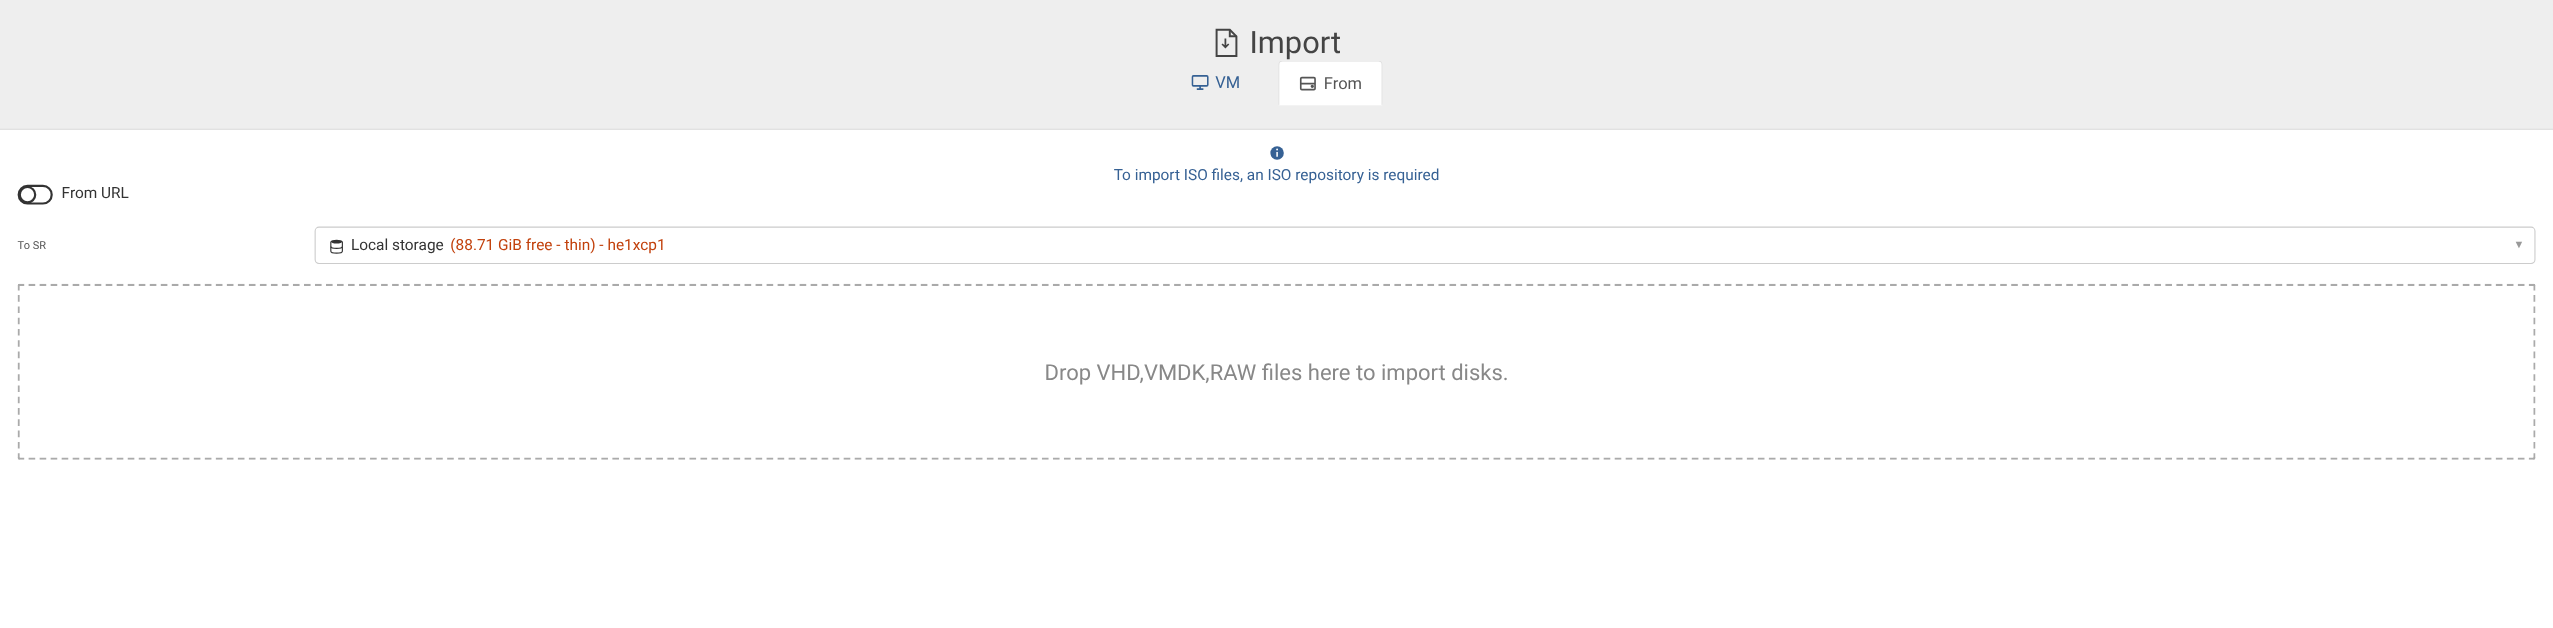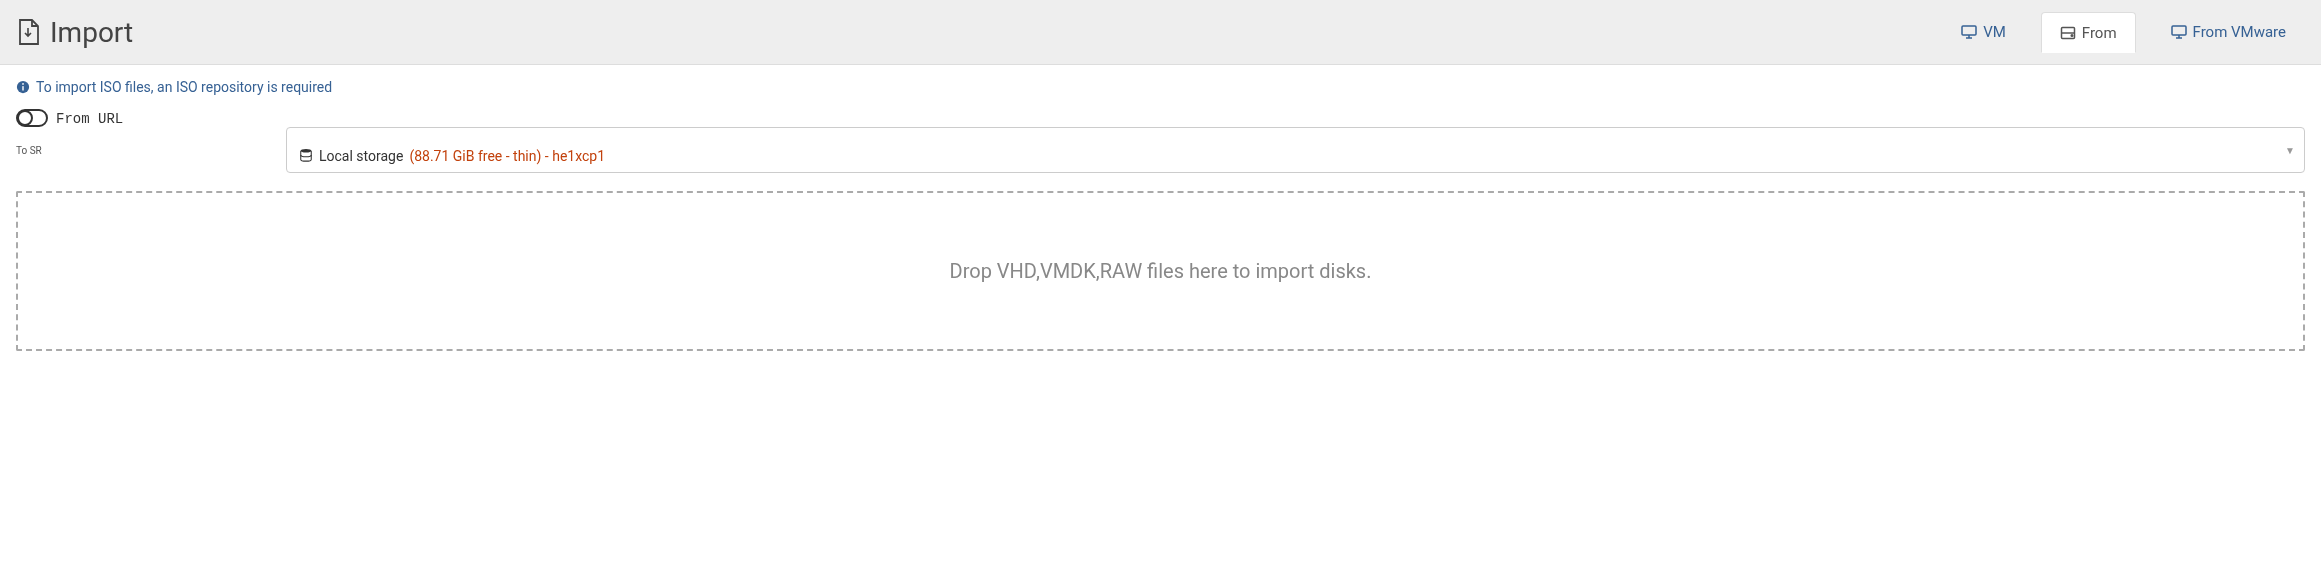--- a/index.html
+++ b/index.html
@@ -11,22 +11,23 @@
   font-family: -apple-system, BlinkMacSystemFont, "Segoe UI", Roboto, "Helvetica Neue", Arial, sans-serif;
   font-size: 14px;
   color: #333;
   background: #fff;
 }
 .header {
   background: #eeeeee;
   display: flex;
   align-items: center;
   justify-content: space-between;
-  padding: 12px 16px;
+  padding: 22px 16px;
   border-bottom: 1px solid #ddd;
+  flex-direction: column;
 }
 .header-left {
   display: flex;
   align-items: center;
   gap: 10px;
 }
 .header-title {
   font-size: 28px;
   font-weight: 400;
   color: #444;
@@ -63,35 +64,36 @@
   height: 16px;
 }
 .content {
   padding: 14px 16px;
 }
 .info-row {
   display: flex;
   align-items: center;
   gap: 6px;
   color: #366194;
-  margin-bottom: 14px;
+  margin-bottom: 0;
+  flex-direction: column;
 }
 .info-icon {
   width: 14px;
   height: 14px;
   flex-shrink: 0;
 }
 .info-text {
   font-size: 14px;
 }
 .toggle-row {
   display: flex;
-  align-items: flex-end;
+  align-items: flex-start;
   gap: 8px;
-  font-family: Liberation Mono, monospace;
+  margin-bottom: 20px;
 }
 .toggle {
   width: 32px;
   height: 18px;
   border: 2px solid #333;
   border-radius: 10px;
   position: relative;
   cursor: pointer;
   background: #fff;
 }
@@ -121,24 +123,24 @@
   font-size: 10px;
 }
 .select-wrapper {
   flex: 1;
   position: relative;
 }
 .select-box {
   width: 100%;
   border: 1px solid #ccc;
   border-radius: 4px;
-  padding: 20px 30px 8px 12px;
-  background: #fff;
-  display: flex;
-  align-items: flex-start;
+  padding: 8px 30px 8px 12px;
+  background: #fff;
+  display: flex;
+  align-items: flex-end;
   gap: 6px;
   cursor: pointer;
   font-size: 14px;
 }
 .storage-icon {
   width: 14px;
   height: 14px;
   color: #333;
 }
 .select-text-main {
@@ -187,27 +189,20 @@
       <span>VM</span>
     </div>
     <div class="tab active">
       <svg class="tab-icon" viewBox="0 0 16 16" fill="none" stroke="currentColor" stroke-width="1.5">
         <rect x="1.5" y="2.5" width="13" height="11" rx="1"></rect>
         <circle cx="12" cy="10.5" r="0.8" fill="currentColor"></circle>
         <path d="M1.5 8 L14.5 8"></path>
       </svg>
       <span>From</span>
     </div>
-    <div class="tab">
-      <svg class="tab-icon" viewBox="0 0 16 16" fill="none" stroke="currentColor" stroke-width="1.5">
-        <rect x="1" y="2" width="14" height="9" rx="1"></rect>
-        <path d="M5 14 L11 14 M8 11 L8 14"></path>
-      </svg>
-      <span>From VMware</span>
-    </div>
   </div>
 </div>
 
 <div class="content">
   <div class="info-row">
     <svg class="info-icon" viewBox="0 0 16 16" fill="currentColor">
       <circle cx="8" cy="8" r="7"></circle>
       <rect x="7.2" y="7" width="1.6" height="5" fill="#fff"></rect>
       <circle cx="8" cy="4.5" r="1" fill="#fff"></circle>
     </svg>

